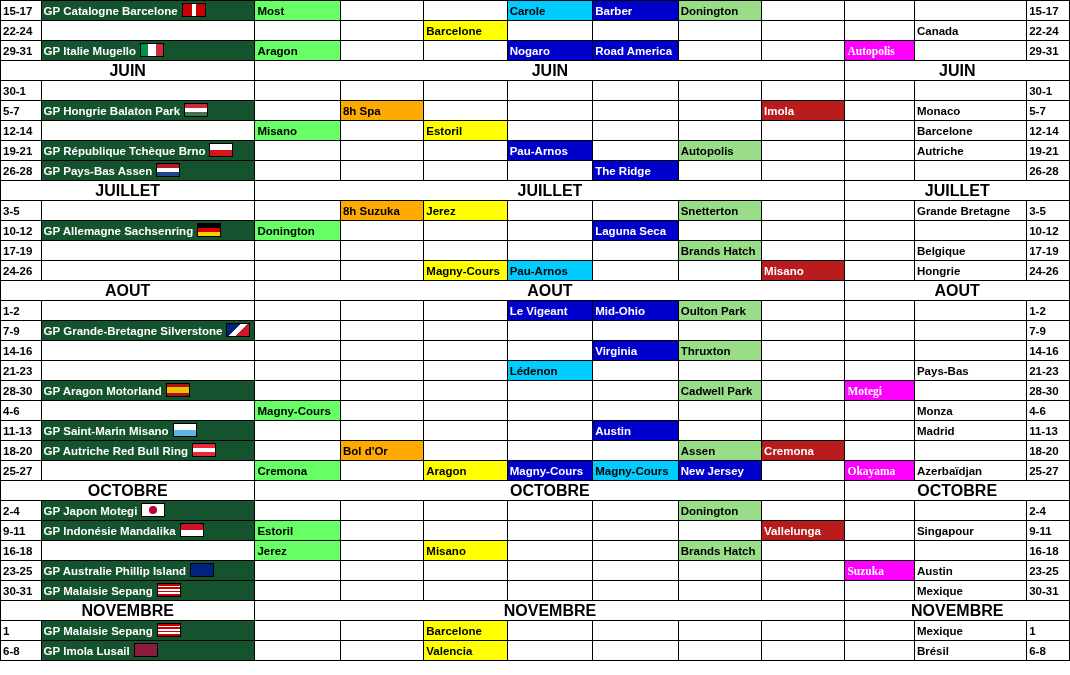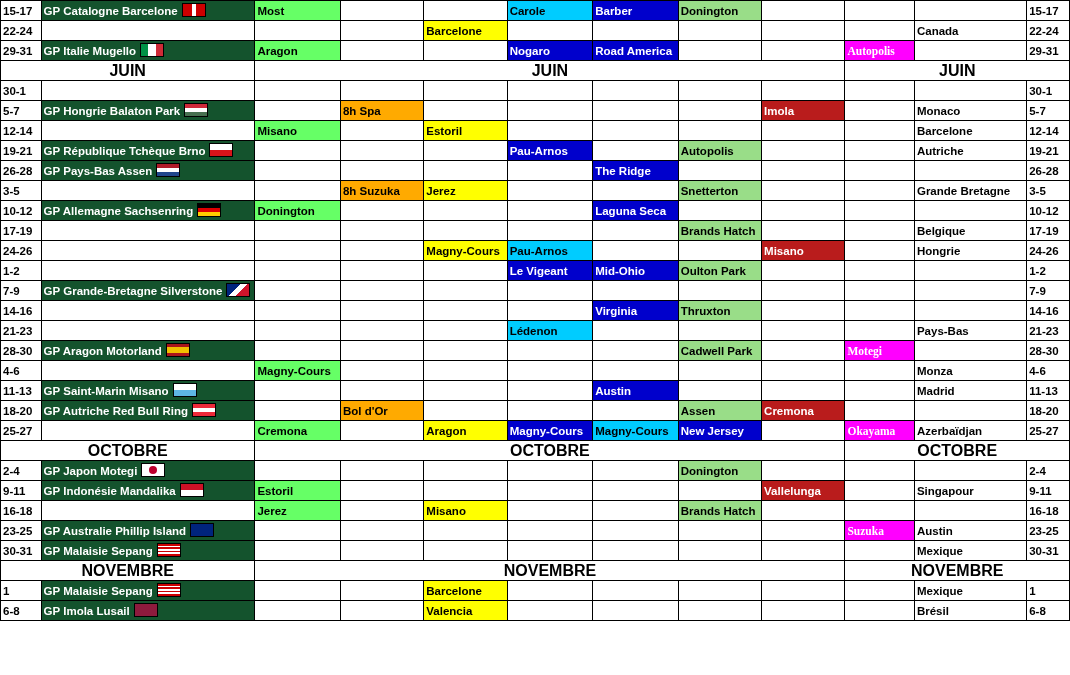--- a/index.html
+++ b/index.html
@@ -205,20 +205,25 @@
           <td class="white"><span class="label"></span></td>
           <td class="white"><span class="label"></span></td>
           <td class="blue"><span class="label">The Ridge</span></td>
           <td class="white"><span class="label"></span></td>
           <td class="white"><span class="label"></span></td>
           <td class="white"><span class="label"></span></td>
           <td class="white"><span class="label"></span></td>
           <td class="dates">26-28</td>
         </tr>
         <tr>
+          <td class="month" colspan="2">JUILLET</td>
+          <td class="month" colspan="7">JUILLET</td>
+          <td class="month" colspan="3">JUILLET</td>
+        </tr>
+        <tr>
           <td class="dates">3-5</td>
           <td class="white"><span class="label"></span></td>
           <td class="white"><span class="label"></span></td>
           <td class="orange"><span class="label">8h Suzuka</span></td>
           <td class="yellow"><span class="label">Jerez</span></td>
           <td class="white"><span class="label"></span></td>
           <td class="white"><span class="label"></span></td>
           <td class="lightgreen"><span class="label">Snetterton</span></td>
           <td class="white"><span class="label"></span></td>
           <td class="white"><span class="label"></span></td>
@@ -259,20 +264,25 @@
           <td class="white"><span class="label"></span></td>
           <td class="white"><span class="label"></span></td>
           <td class="yellow"><span class="label">Magny-Cours</span></td>
           <td class="cyan"><span class="label">Pau-Arnos</span></td>
           <td class="white"><span class="label"></span></td>
           <td class="white"><span class="label"></span></td>
           <td class="red2"><span class="label">Misano</span></td>
           <td class="white"><span class="label"></span></td>
           <td class="white"><span class="label">Hongrie</span></td>
           <td class="dates">24-26</td>
+        </tr>
+        <tr>
+          <td class="month" colspan="2">AOUT</td>
+          <td class="month" colspan="7">AOUT</td>
+          <td class="month" colspan="3">AOUT</td>
         </tr>
         <tr>
           <td class="dates">1-2</td>
           <td class="white"><span class="label"></span></td>
           <td class="white"><span class="label"></span></td>
           <td class="white"><span class="label"></span></td>
           <td class="white"><span class="label"></span></td>
           <td class="blue"><span class="label">Le Vigeant</span></td>
           <td class="blue"><span class="label">Mid-Ohio</span></td>
           <td class="lightgreen"><span class="label">Oulton Park</span></td>

